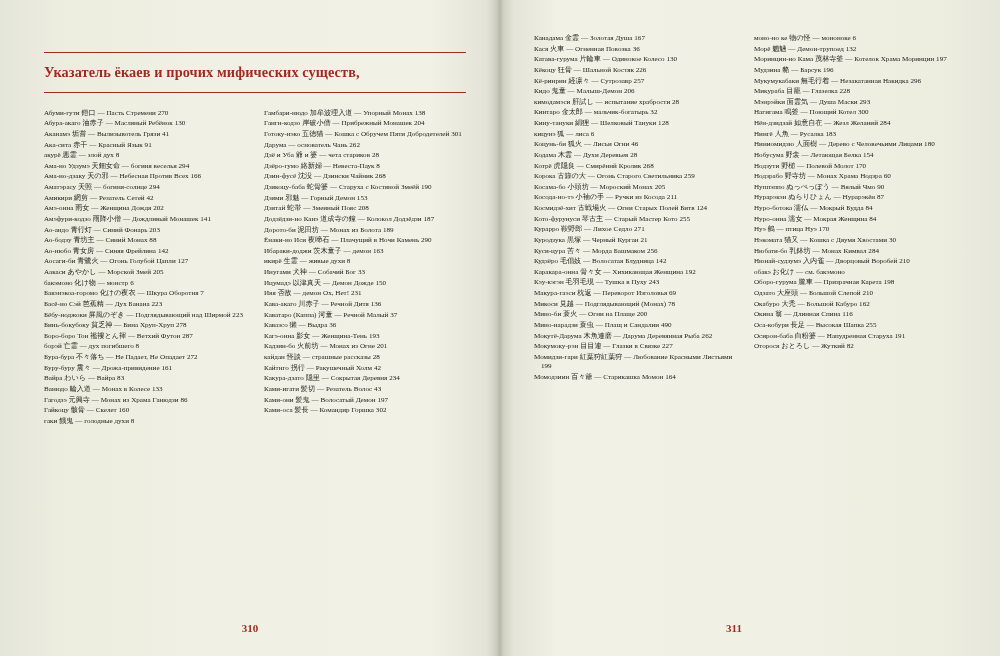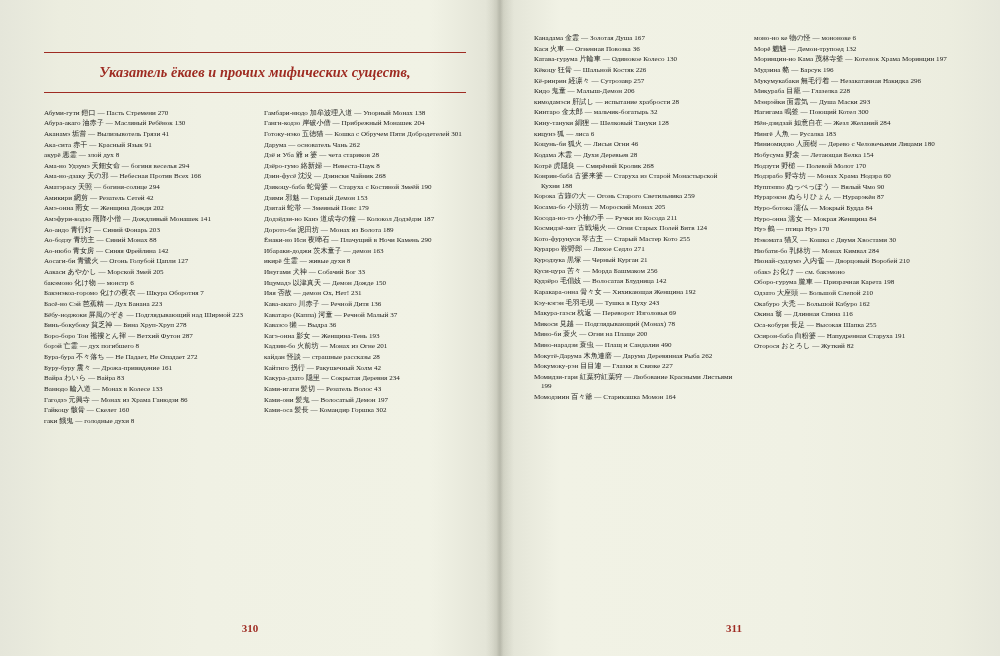--- a/index.html
+++ b/index.html
@@ -33,23 +33,22 @@
     width: 500px;
     padding: 34px 34px 26px 44px;
   }
   .page-right {
     left: 500px;
     width: 500px;
     padding: 34px 44px 26px 34px;
   }
   .title-block {
     margin: 18px 0 16px 0;
-    text-align: center;
+    text-align: left;
     color: #9e2b22;
-    font-style: italic;
   }
   .title-line {
     font-weight: bold;
     font-size: 14.3px;
     letter-spacing: 0.1px;
     line-height: 1.45;
   }
   .rule {
     height: 1px;
     background: #9e2b22;
@@ -156,21 +155,21 @@
       <div class="col">
         <div class="entry">Гамбари-нюдо 加牟波理入道 — Упорный Монах  138</div>
         <div class="entry">Гангн-кодзо 岸破小僧 — Прибрежный Монашек  204</div>
         <div class="entry">Готоку-нэко 五徳猫 — Кошка с Обручем Пяти Добродетелей  301</div>
         <div class="entry">Дарума — основатель Чань  262</div>
         <div class="entry">Дзё и Уба 爺 и 婆 — чета стариков  28</div>
         <div class="entry">Дзёро-гумо 絡新婦 — Невеста-Паук  8</div>
         <div class="entry">Дзин-фусё 沈没 — Дзински Чайник  268</div>
         <div class="entry">Дзякоцу-баба 蛇骨婆 — Старуха с Костяной Змеёй  190</div>
         <div class="entry">Дзями 邪魅 — Горный Демон  153</div>
-        <div class="entry">Дзятай 蛇帯 — Змеиный Пояс  179</div>
+        <div class="entry">Дзятай 蛇帯 — Змеиный Пояс  208</div>
         <div class="entry">Додзёдзи-но Канэ 道成寺の鐘 — Колокол Додзёдзи  187</div>
         <div class="entry">Дорото-би 泥田坊 — Монах из Болота  189</div>
         <div class="entry">Ёнаки-но Иси 夜啼石 — Плачущий в Ночи Камень  290</div>
         <div class="entry">Ибараки-доджи 茨木童子 — демон  163</div>
         <div class="entry">икирё 生霊 — живые духи  8</div>
         <div class="entry">Инугами 犬神 — Собачий Бог  33</div>
         <div class="entry">Ицумадэ 以津真天 — Демон Дожде  150</div>
         <div class="entry">Ияя 否故 — демон Ох, Нет!  231</div>
         <div class="entry">Кава-акаго 川赤子 — Речной Дитя  136</div>
         <div class="entry">Каватаро (Каппа) 河童 — Речной Малый  37</div>
@@ -196,21 +195,20 @@
         <div class="entry">Кёкоцу 狂骨 — Шальной Костяк  226</div>
         <div class="entry">Кё-ринрин 経凛々 — Сутрозавр  257</div>
         <div class="entry">Кидо 鬼童 — Малыш-Демон  206</div>
         <div class="entry">кимодамэси 肝試し — испытание храбрости  28</div>
         <div class="entry">Кинтаро 金太郎 — мальчик-богатырь  32</div>
         <div class="entry">Кину-тануки 絹狸 — Шелковый Тануки  128</div>
         <div class="entry">кицунэ 狐 — лиса  6</div>
         <div class="entry">Коцунь-би 狐火 — Лисьи Огни  46</div>
         <div class="entry">Кодама 木霊 — Духи Деревьев  28</div>
         <div class="entry">Котрё 虎隠良 — Смирённй Кролик  268</div>
-        <div class="entry">Конрин-бабá 古婆来婆 — Старуха из Старой Монастырской Кухни  188</div>
         <div class="entry">Корока 古籙の大 — Огонь Старого Светильника  259</div>
         <div class="entry">Косама-бо 小頭坊 — Мороский Монах  205</div>
         <div class="entry">Косода-но-тэ 小袖の手 — Ручки из Косода  211</div>
         <div class="entry">Космидзё-хит 古戦場火 — Огни Старых Полей Битв  124</div>
         <div class="entry">Кото-фурунуси 琴古主 — Старый Мастер Кото  255</div>
         <div class="entry">Курарро 鞍野郎 — Лихое Седло  271</div>
         <div class="entry">Куродзука 黒塚 — Черный Курган  21</div>
         <div class="entry">Куси-цура 苦々 — Морда Башмаком  256</div>
         <div class="entry">Кудзёро 毛倡妓 — Волосатая Блудница  142</div>
         <div class="entry">Каракара-онна 骨々女 — Хихикающая Женщина  192</div>

